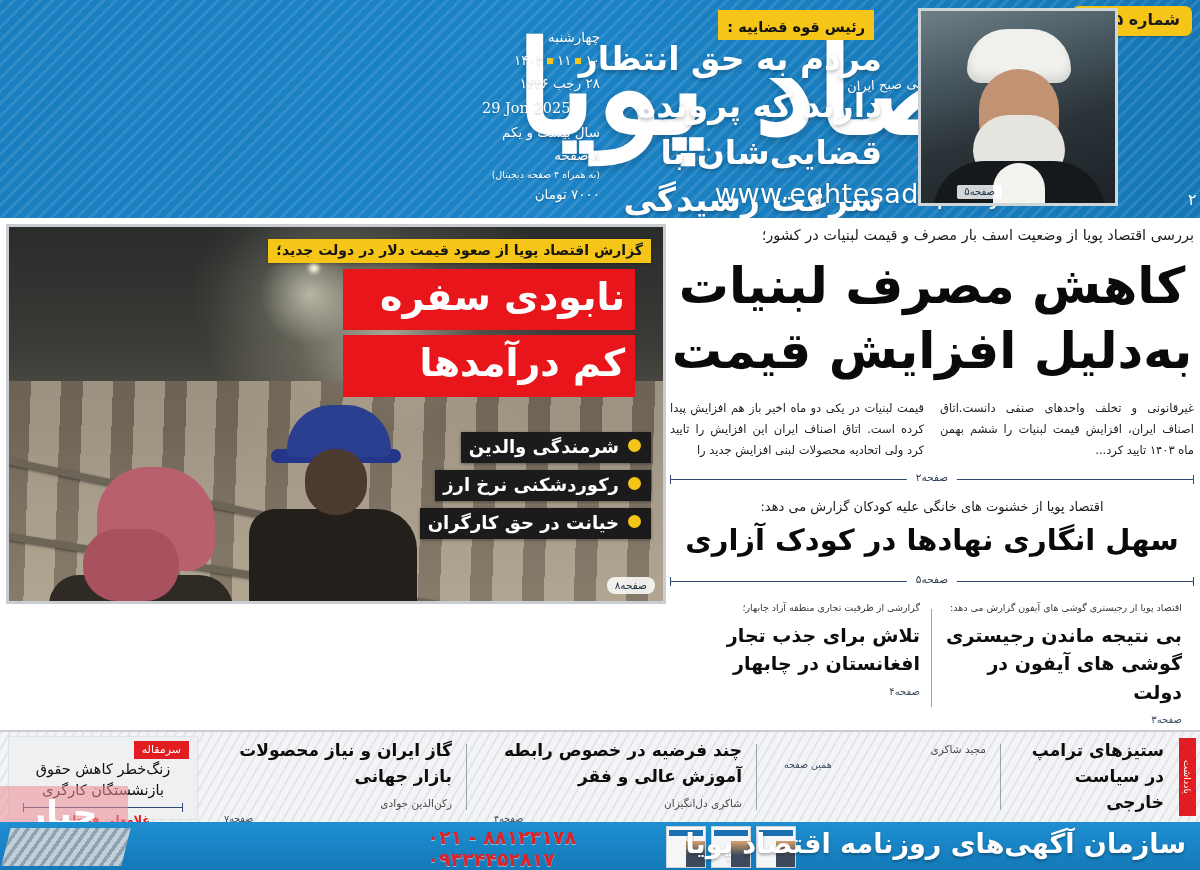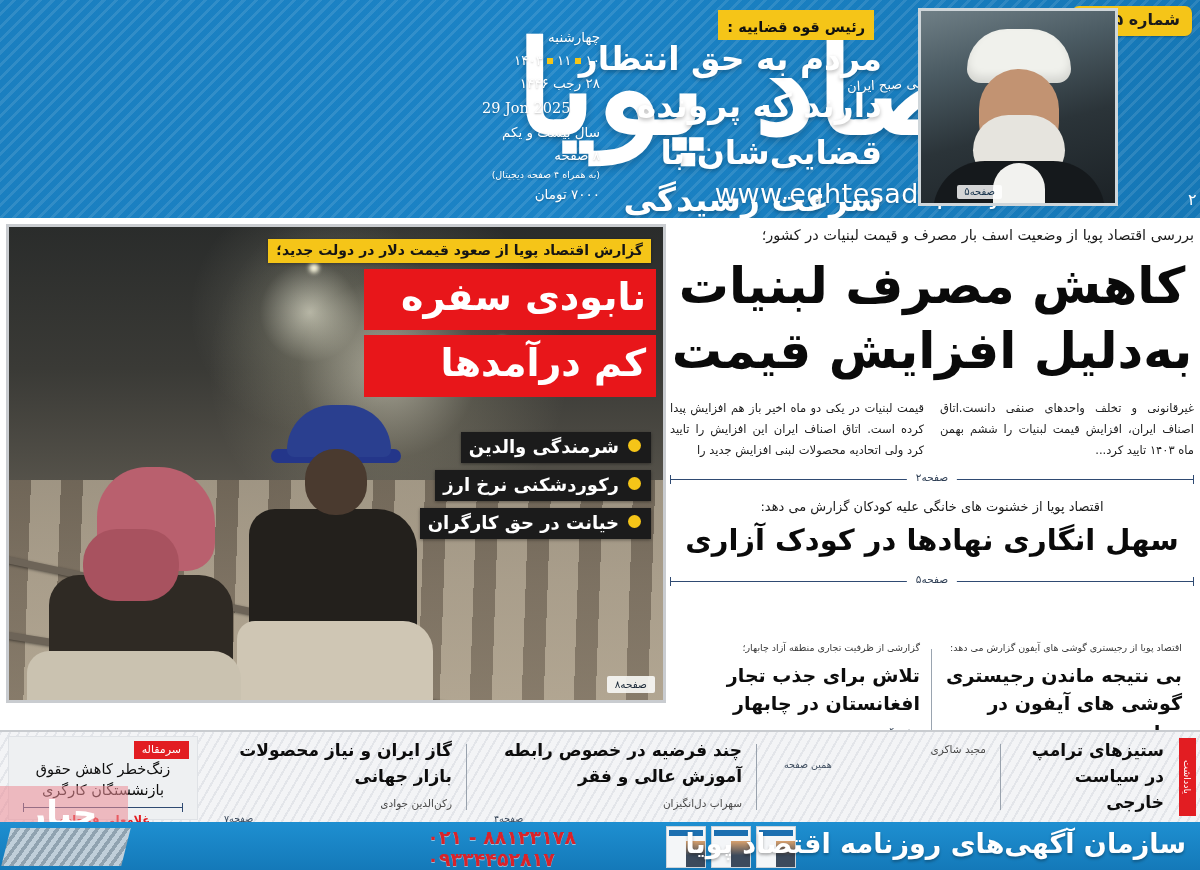--- a/index.html
+++ b/index.html
@@ -128,21 +128,21 @@
     background: rgba(255,255,255,0.82); color: #15314a;
     font-size: 10px; padding: 1px 7px 2px; border-radius: 2px;
   }
 
   
   .body-area { position: absolute; left: 0; top: 218px; width: 1200px; height: 652px; background: #fff; }
 
   
   .photo-panel {
     position: absolute; left: 6px; top: 6px;
-    width: 660px; height: 479px;
+    width: 660px; height: 380px;
     border: 3px solid #c9ccd0;
     background: #14171a; overflow: hidden;
   }
   .tunnel {
     position: absolute; inset: 0;
     background:
       radial-gradient(circle at 58% 30%, rgba(255,250,225,0.55) 0px, rgba(255,245,200,0.12) 90px, rgba(0,0,0,0) 180px),
       radial-gradient(circle at 46% 18%, rgba(255,255,235,0.6) 0px, rgba(255,255,220,0.1) 50px, rgba(0,0,0,0) 120px),
       linear-gradient(180deg, #2a2c2b 0%, #3a3a36 30%, #55524a 54%, #8a8274 74%, #b7ac98 100%);
   }
@@ -181,21 +181,21 @@
   .worker-b .pnt { position:absolute; left: 0px; top: 184px; width: 214px; height: 86px; background:#cac2b0; border-radius: 22px 28px 6px 6px; }
 
   .kicker-yellow {
     position: absolute; right: 12px; top: 12px;
     background: #f5c518; color: #151515;
     font-size: 14px; font-weight: bold;
     padding: 3px 8px 5px; white-space: nowrap;
     box-shadow: 0 1px 3px rgba(0,0,0,.3);
   }
   .red-head {
-    position: absolute; right: 7px; top: 42px;
+    position: absolute; right: 28px; top: 42px;
     width: 292px;
   }
   .red-head span {
     display: block; background: #e8161a; color: #ffffff;
     font-size: 38px; font-weight: bold; line-height: 1.3;
     padding: 4px 10px 8px; margin-bottom: 5px;
     text-align: right; white-space: nowrap;
   }
   .bullets { position: absolute; right: 12px; top: 205px; }
   .bullets li {
@@ -207,21 +207,21 @@
     box-shadow: 0 1px 3px rgba(0,0,0,.4);
   }
   .bullets li::before {
     content: ""; display: inline-block;
     width: 13px; height: 13px; border-radius: 50%;
     background: #f5c518; margin-left: 9px; vertical-align: 1px;
   }
   .page-badge-photo {
     position: absolute; right: 8px; bottom: 7px;
     background: rgba(248,248,246,0.9); color: #1d2b3a;
-    font-size: 10.5px; padding: 2px 8px 3px; border-radius: 2px;
+    font-size: 10.5px; padding: 2px 8px 3px; border-radius: 8px;
   }
 
   
   .main-col { position: absolute; right: 6px; top: 6px; width: 524px; }
   .lead-kicker {
     font-size: 14.5px; color: #1a1a1a; text-align: right;
     padding: 2px 0 7px; line-height: 1.3;
   }
   .lead-head {
     font-size: 50px; font-weight: bold; color: #0a0a0a;
@@ -248,21 +248,21 @@
   .rule-page .pg {
     position: absolute; top: 2px; left: 50%; transform: translateX(-50%);
     background: #ffffff; color: #2f3f55; font-size: 10.5px; padding: 0 9px;
   }
   .sec2-kicker { font-size: 13px; color: #1a1a1a; text-align: center; padding: 6px 0 6px; }
   .sec2-head {
     font-size: 29px; font-weight: bold; color: #0a0a0a;
     text-align: center; line-height: 1.4; padding-bottom: 4px;
   }
   .two-up { display: flex; direction: rtl; padding-top: 6px; }
-  .two-up .cell { flex: 1; padding: 0 12px; position: relative; margin-top: 40px; }
+  .two-up .cell { flex: 1; padding: 0 12px; position: relative; }
   .two-up .cell + .cell::after {
     content: ""; position: absolute; right: 0; top: 8px; bottom: 18px; width: 1px; background: #9aa4b0;
   }
   .tu-kicker { font-size: 9.5px; color: #3a3a3a; text-align: right; line-height: 1.4; padding-bottom: 6px; }
   .tu-head { font-size: 19px; font-weight: bold; color: #0d0d0d; text-align: right; line-height: 1.5; }
   .tu-pg { font-size: 10px; color: #3b4a5c; text-align: right; padding-top: 8px; }
 
   
   .bottom-strip {
     position: absolute; left: 0; top: 730px; width: 1200px; height: 92px;
@@ -500,21 +500,21 @@
     <div class="bsep" style="left: 466px;"></div>
     <div class="bcol" style="left: 210px; width: 256px;">
       <div class="bh">گاز ایران و نیاز محصولات بازار جهانی</div>
       <div class="ba">رکن‌الدین جوادی</div>
       <div class="bp">صفحه۷</div>
     </div>
 
     <div class="bsep" style="left: 756px;"></div>
     <div class="bcol" style="left: 480px; width: 276px;">
       <div class="bh">چند فرضیه در خصوص رابطه آموزش عالی و فقر</div>
-      <div class="ba">سهراب دل‌انگیزان</div>
+      <div class="ba">شاکری دل‌انگیزان</div>
       <div class="bp">صفحه۴</div>
     </div>
 
     <div class="bsep" style="left: 1000px;"></div>
     <div class="bcol" style="left: 770px; width: 230px;">
       <div class="ba">مجید شاکری</div>
       <div class="bp">همین صفحه</div>
     </div>
 
     <div class="bcol" style="left: 1012px; width: 166px;">

